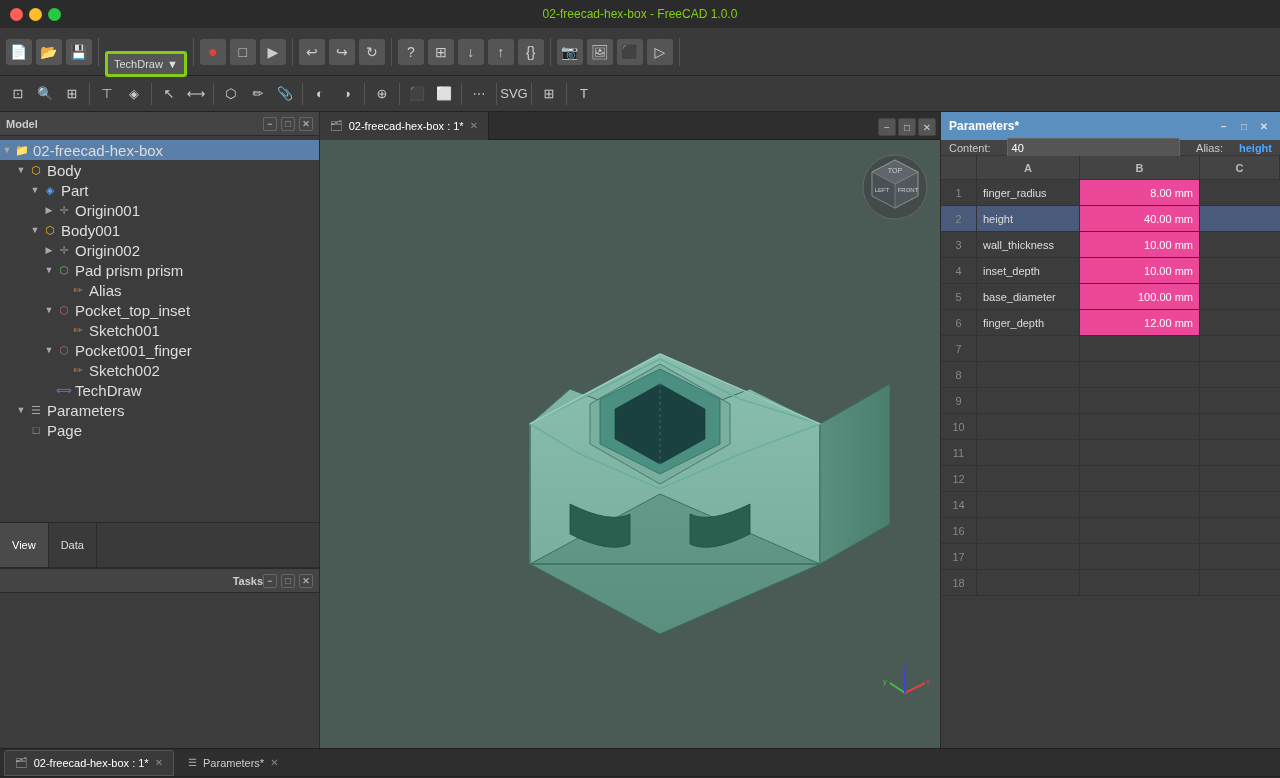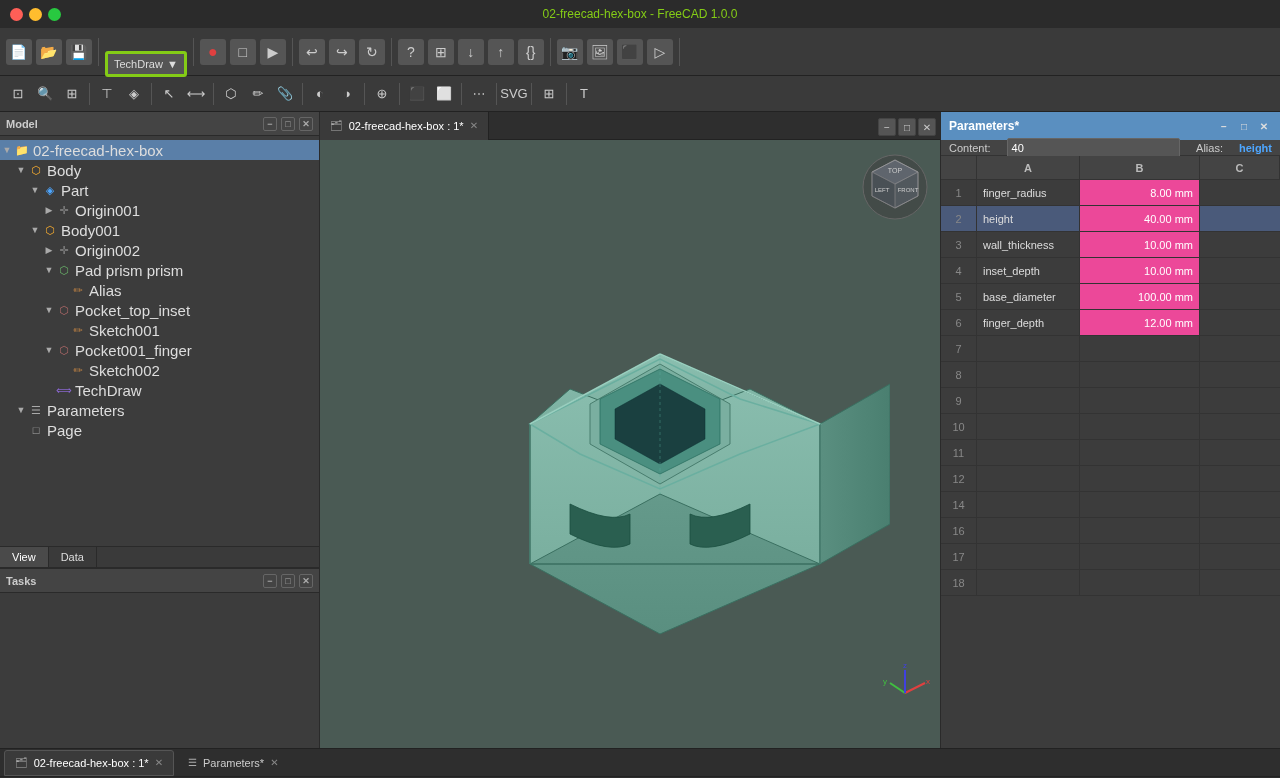--- a/index.html
+++ b/index.html
@@ -184,21 +184,21 @@
     .icon-origin { color: #888; }
     .icon-sketch { color: #cc8844; }
     .icon-pad { color: #66aa66; }
     .icon-pocket { color: #aa6666; }
     .icon-mirror { color: #8866cc; }
     .icon-params { color: #aaa; }
     .icon-page { color: #aaa; }
 
     
     .view-tabs {
-      height: 22px;
+      height: 46px;
       background: #3a3a3a;
       border-top: 1px solid #2a2a2a;
       border-bottom: 1px solid #2a2a2a;
       display: flex;
       align-items: center;
     }
     .view-tab {
       height: 100%;
       padding: 0 12px;
       display: flex;
@@ -217,21 +217,21 @@
       height: 180px;
       background: #3c3c3c;
       border-top: 1px solid #2a2a2a;
     }
     .tasks-header {
       height: 24px;
       background: #444;
       border-bottom: 1px solid #2a2a2a;
       display: flex;
       align-items: center;
-      justify-content: space-between;
+      justify-content: flex-end;
       padding: 0 6px;
       font-size: 11px;
       color: #ccc;
       font-weight: 600;
     }
 
     
     .viewport {
       flex: 1;
       background: #4a5a54;

